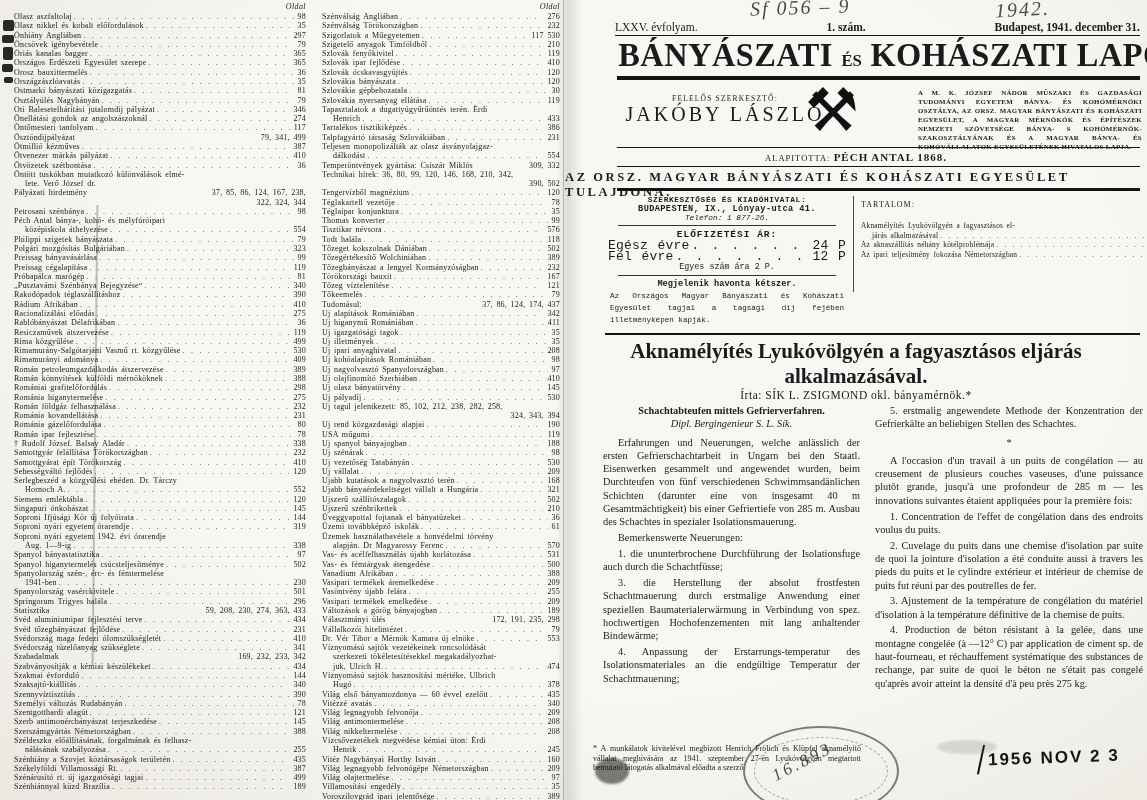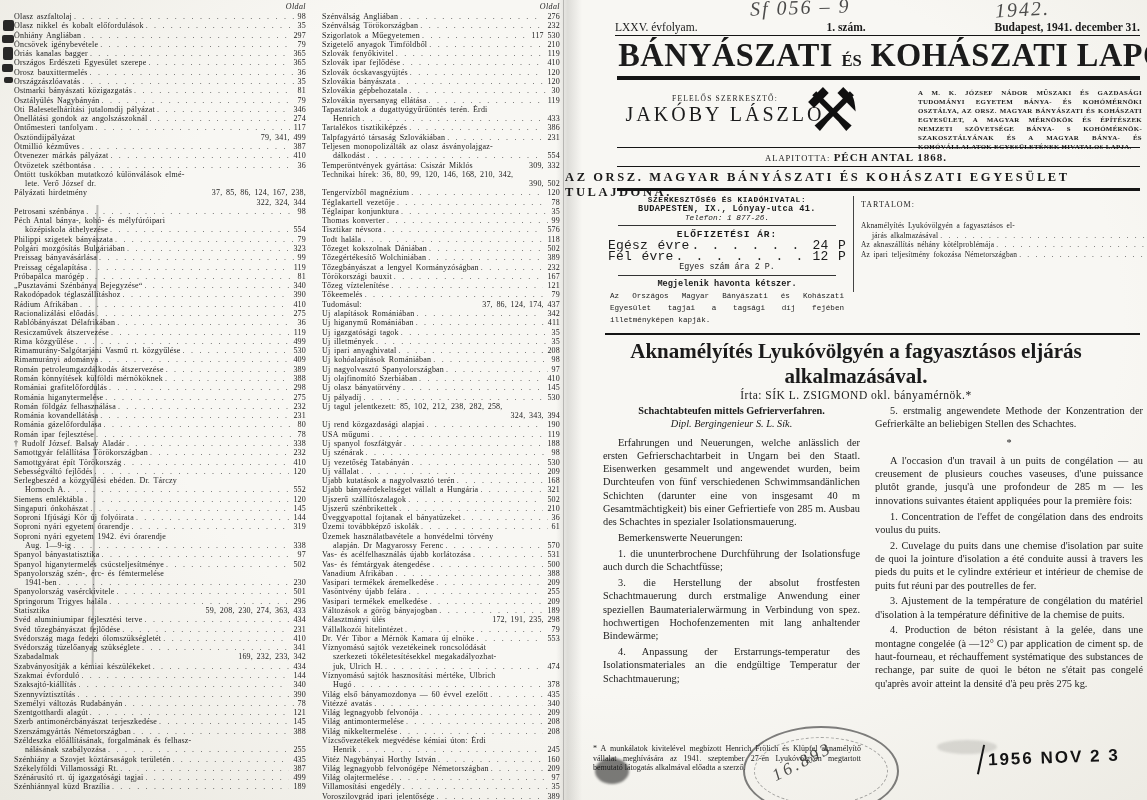--- a/index.html
+++ b/index.html
@@ -750,21 +750,21 @@
       <span class="t">Uj rend közgazdasági alapjai</span>
       <span class="lead"></span>
       <span class="p">190</span>
     </div>
     <div class="idx-row">
       <span class="t">USA műgumi</span>
       <span class="lead"></span>
       <span class="p">119</span>
     </div>
     <div class="idx-row">
-      <span class="t">Uj spanyol foszfátgyár</span>
+      <span class="t">Uj spanyol bányajogban</span>
       <span class="lead"></span>
       <span class="p">188</span>
     </div>
     <div class="idx-row">
       <span class="t">Uj szénárak</span>
       <span class="lead"></span>
       <span class="p">98</span>
     </div>
     <div class="idx-row">
       <span class="t">Uj vezetőség Tatabányán</span>

